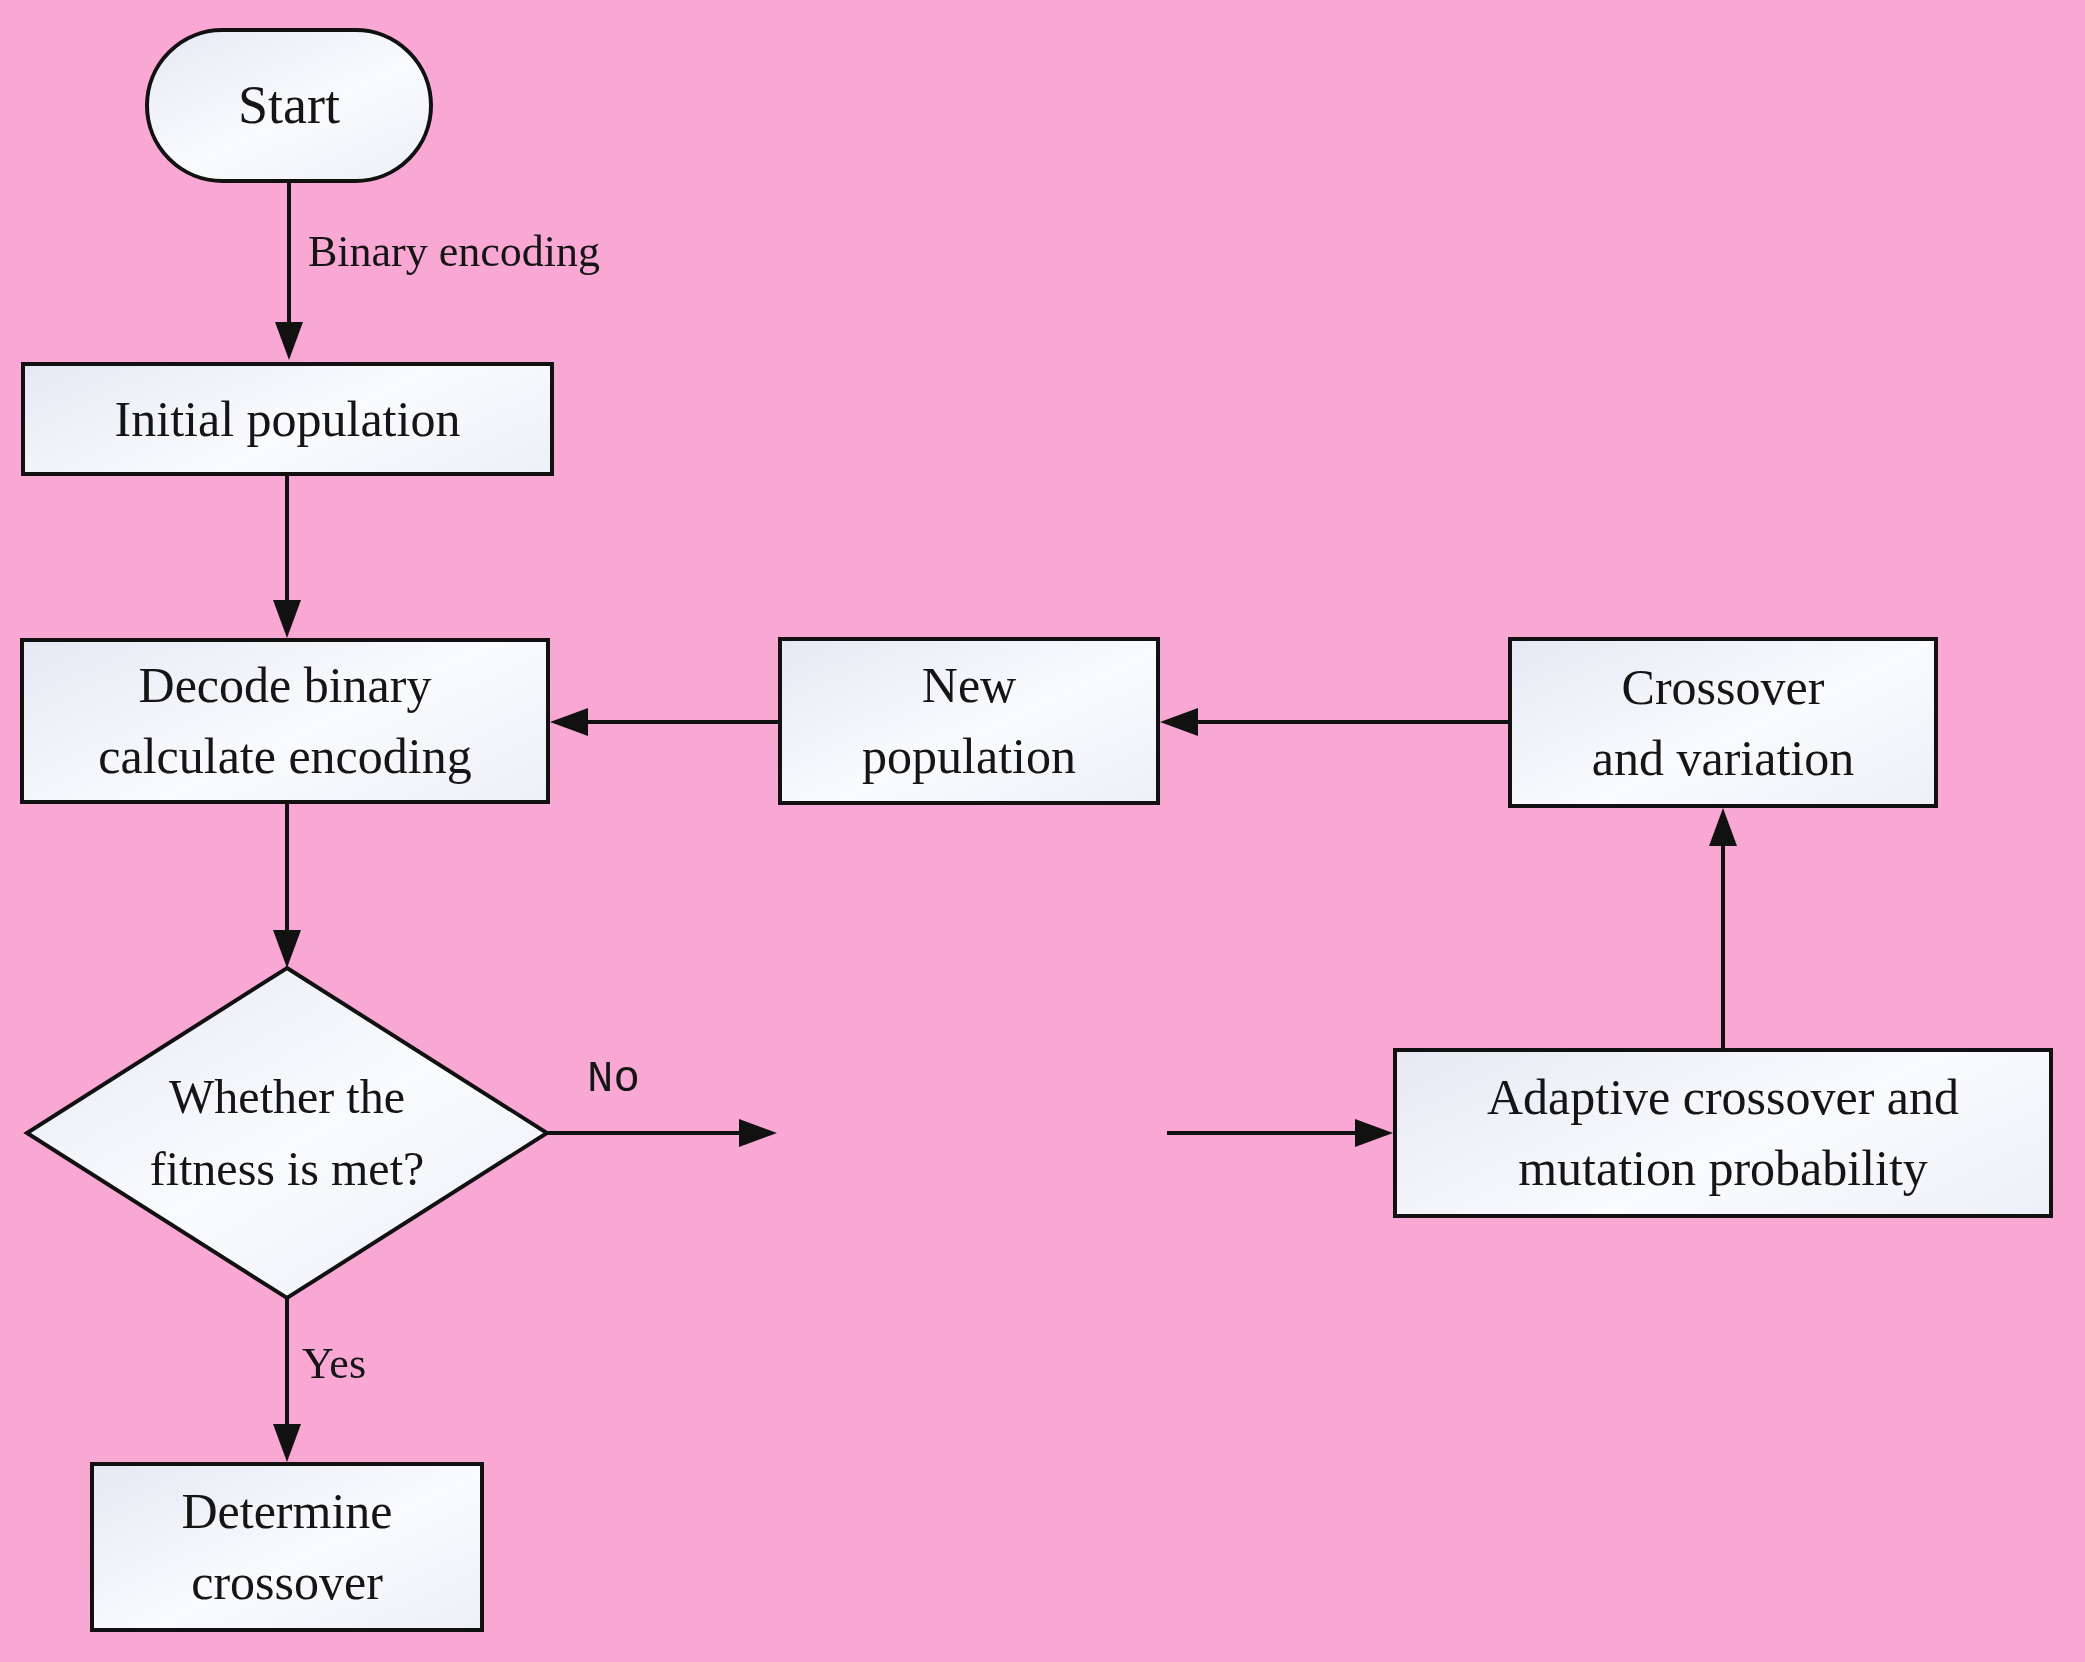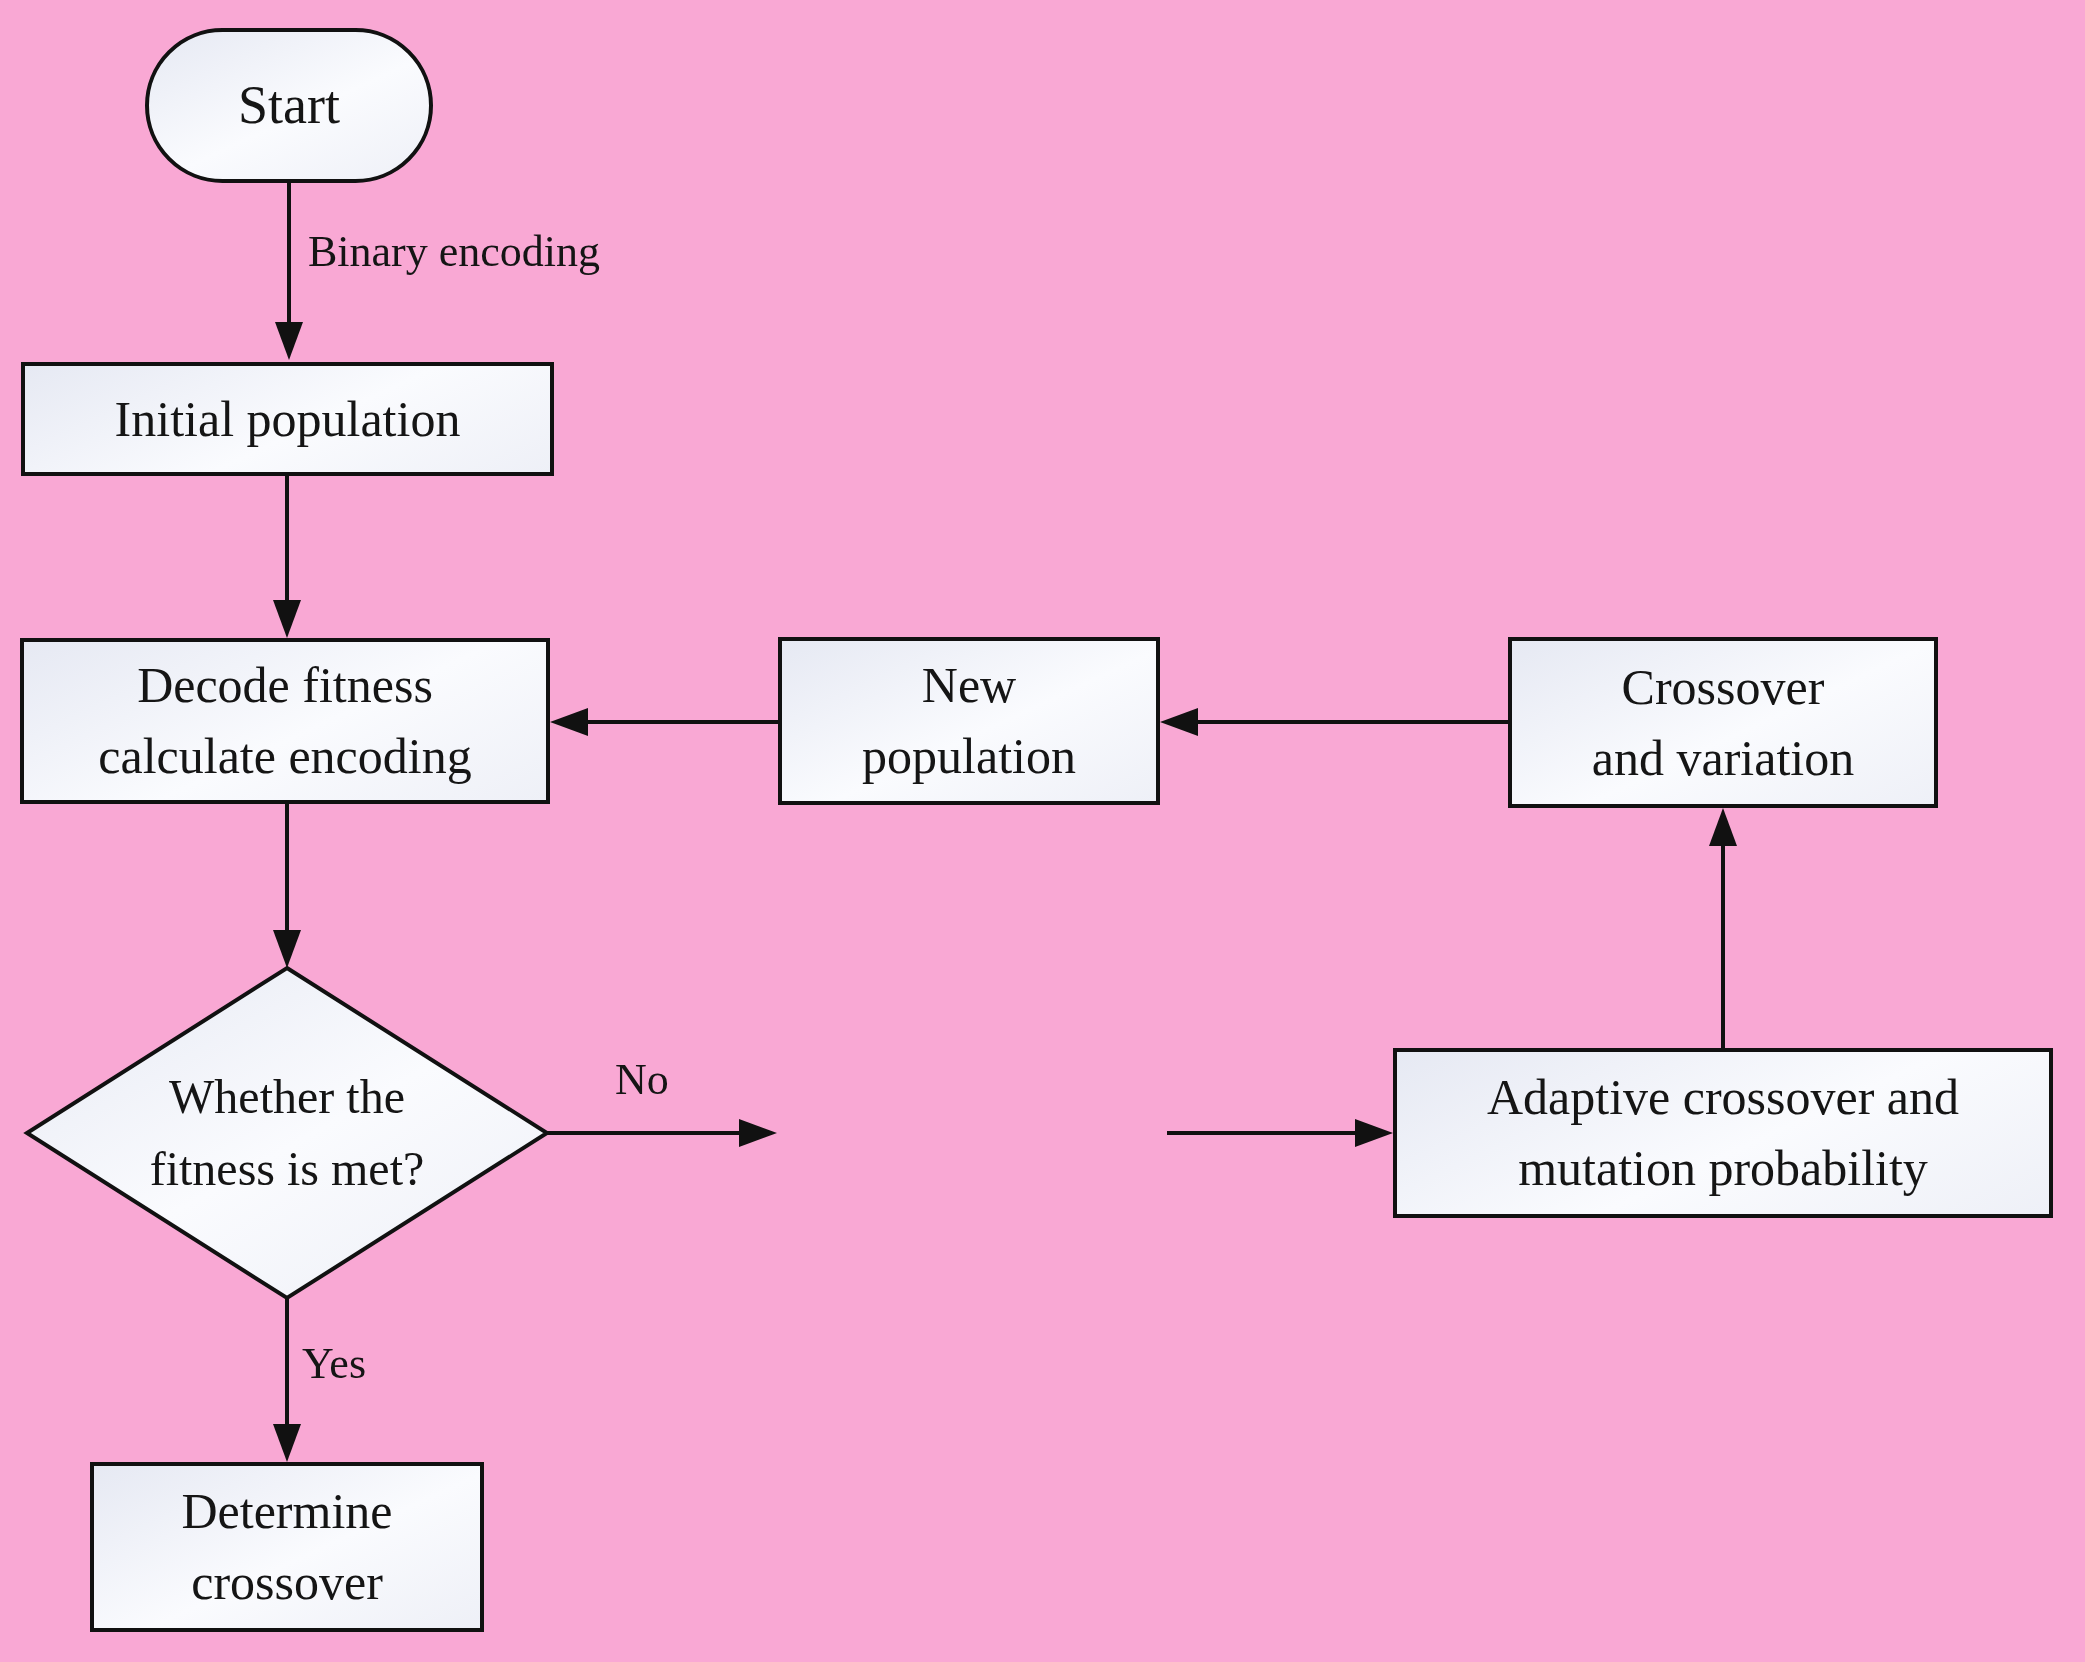--- a/index.html
+++ b/index.html
@@ -121,21 +121,21 @@
 
   <div class="node stadium" style="left:145px; top:28px; width:288px; height:155px;">
     <span>Start</span>
   </div>
 
   <div class="node" style="left:21px; top:362px; width:533px; height:114px;">
     <span>Initial population</span>
   </div>
 
   <div class="node" style="left:20px; top:638px; width:530px; height:166px;">
-    <span>Decode fitness</span>
+    <span>Decode binary</span>
     <span>calculate encoding</span>
   </div>
 
   <div class="diamond-label" style="left:27px; top:988px; width:520px; height:290px;">
     <span>Whether the</span>
     <span>fitness is met?</span>
   </div>
 
   <div class="node" style="left:90px; top:1462px; width:394px; height:170px;">
     <span>Determine</span>
@@ -153,17 +153,17 @@
   </div>
 
 
   <div class="node" style="left:1393px; top:1048px; width:660px; height:170px;">
     <span>Adaptive crossover and</span>
     <span>mutation probability</span>
   </div>
 
   <div class="edge-label" style="left:308px; top:226px;">Binary encoding</div>
 
-  <div class="edge-label" style="left:615px; top:1054px;">No</div>
+  <div class="edge-label" style="left:587px; top:1054px;font-family:Liberation Mono, monospace;">No</div>
 
   <div class="edge-label" style="left:302px; top:1338px;">Yes</div>
 
 </div>
 
 </body></html>

